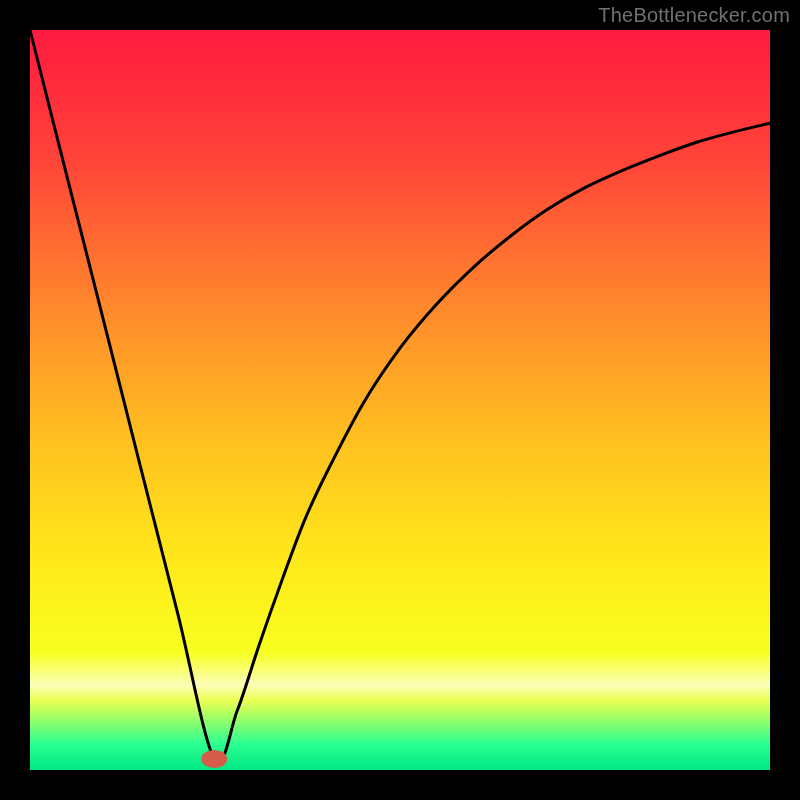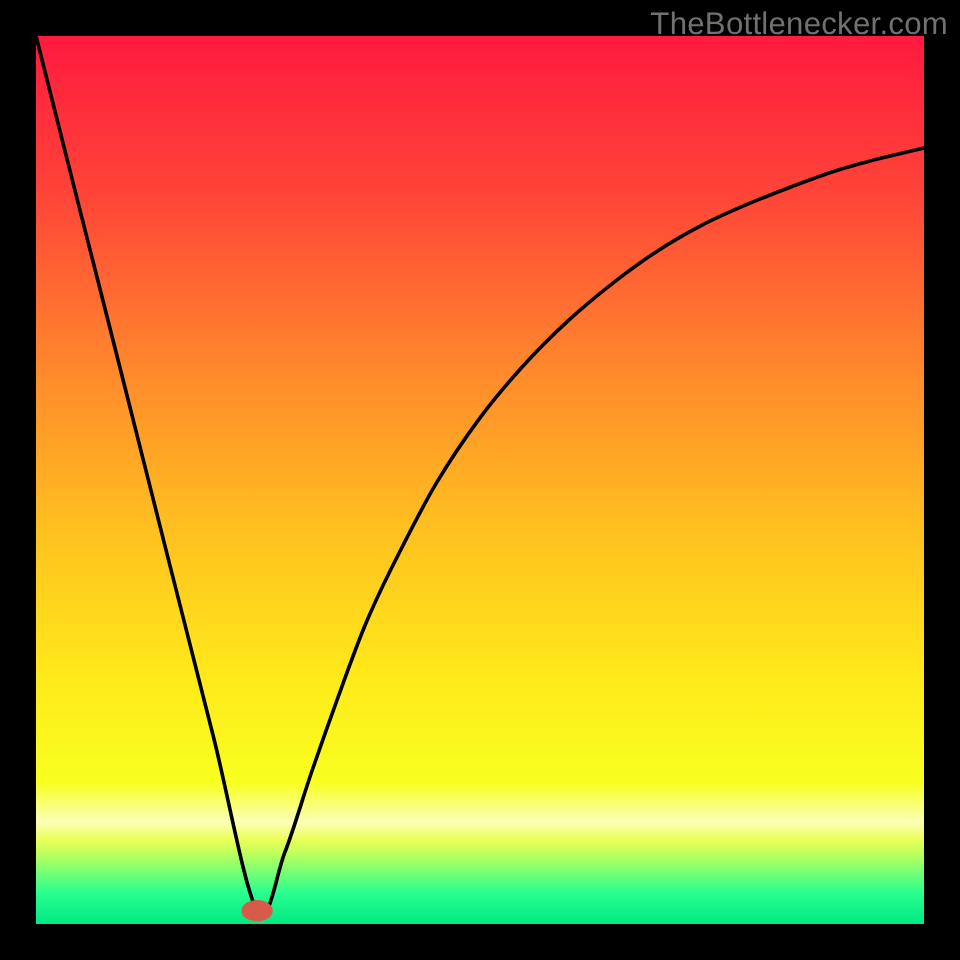--- a/index.html
+++ b/index.html
@@ -13,21 +13,21 @@
   }
   .container {
     position: relative;
     width: 800px;
     height: 800px;
   }
   .attribution {
     position: absolute;
     top: 4px;
     right: 10px;
-    font-size: 26px;
+    font-size: 20px;
     color: #73716f;
     font-weight: 500;
     letter-spacing: 0.2px;
     z-index: 10;
   }
   svg {
     display: block;
   }
 </style>
 </head>

